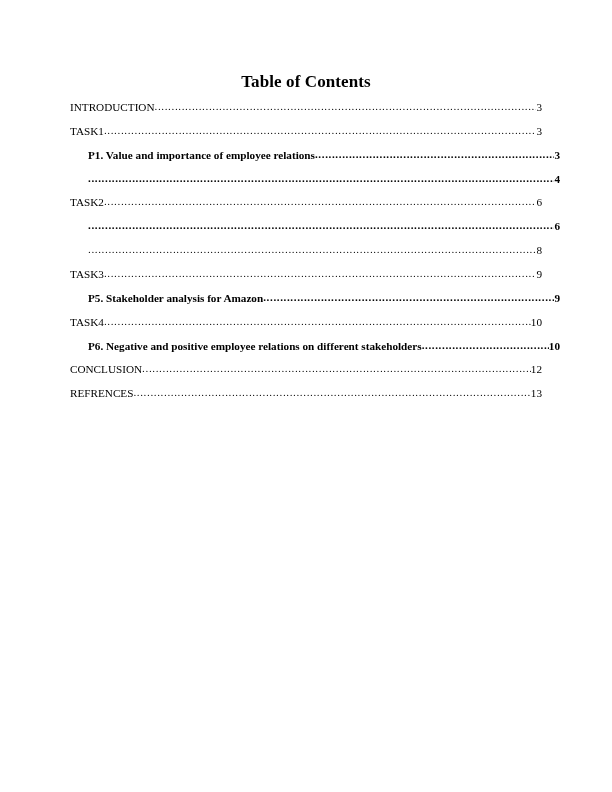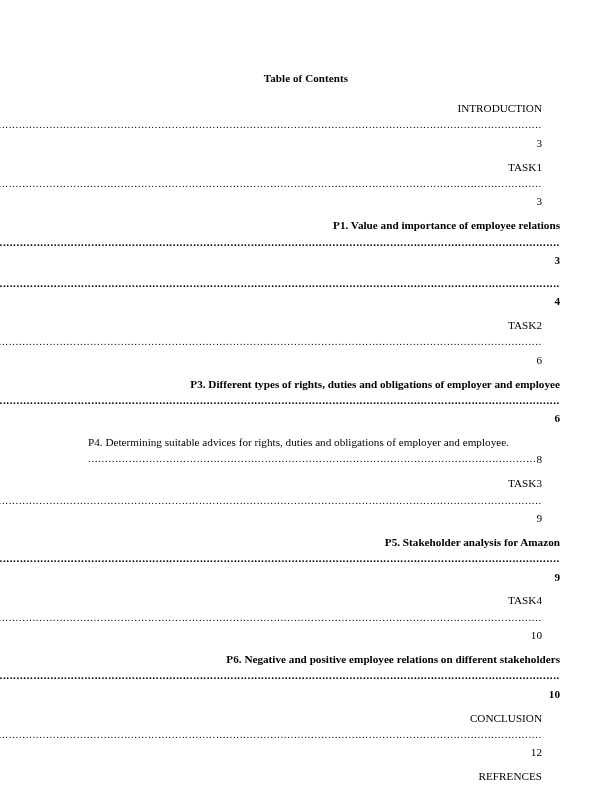--- a/index.html
+++ b/index.html
@@ -17,35 +17,34 @@
   .page {
     width: 612px;
     height: 792px;
     box-sizing: border-box;
     padding: 62px 70px 60px 70px;
     position: relative;
   }
   .doc-title {
     text-align: center;
     font-weight: bold;
-    font-size: 11px;
+    font-size: 17px;
     letter-spacing: 0.1px;
-    margin: 10px 0 16px 0;
+    margin: 10px 0 7px 0;
   }
   .toc {
     margin-top: 6px;
   }
   .toc-entry {
     display: flex;
     align-items: flex-end;
     font-size: 11.2px;
     line-height: 1.55;
     margin-bottom: 6.5px;
     width: 100%;
-    flex-direction: column;
   }
   .toc-entry.level-2 {
     padding-left: 18px;
     font-weight: bold;
   }
   .toc-text {
     white-space: nowrap;
     flex: 0 0 auto;
   }
   .toc-wrap {
@@ -109,26 +108,24 @@
       <div class="toc-entry level-2">
         <span class="toc-leader">............................................................................................................................................................................................................................................................................................................</span>
         <span class="toc-page">4</span>
       </div>
       <div class="toc-entry">
         <span class="toc-text">TASK2</span>
         <span class="toc-leader">............................................................................................................................................................................................................................................................................................................</span>
         <span class="toc-page">6</span>
       </div>
       <div class="toc-entry level-2">
-        <span class="toc-text">P3. Different types of rights, duties and obligations of employer and employee</span>
         <span class="toc-leader">............................................................................................................................................................................................................................................................................................................</span>
         <span class="toc-page">6</span>
       </div>
       <div class="toc-wrap">
-        <span class="line1">P4. Determining suitable advices for rights, duties and obligations of employer and employee.</span>
         <div class="toc-secondline">
           <span class="toc-leader">............................................................................................................................................................................................................................................................................................................</span>
           <span class="toc-page">8</span>
         </div>
       </div>
       <div class="toc-entry">
         <span class="toc-text">TASK3</span>
         <span class="toc-leader">............................................................................................................................................................................................................................................................................................................</span>
         <span class="toc-page">9</span>
       </div>

